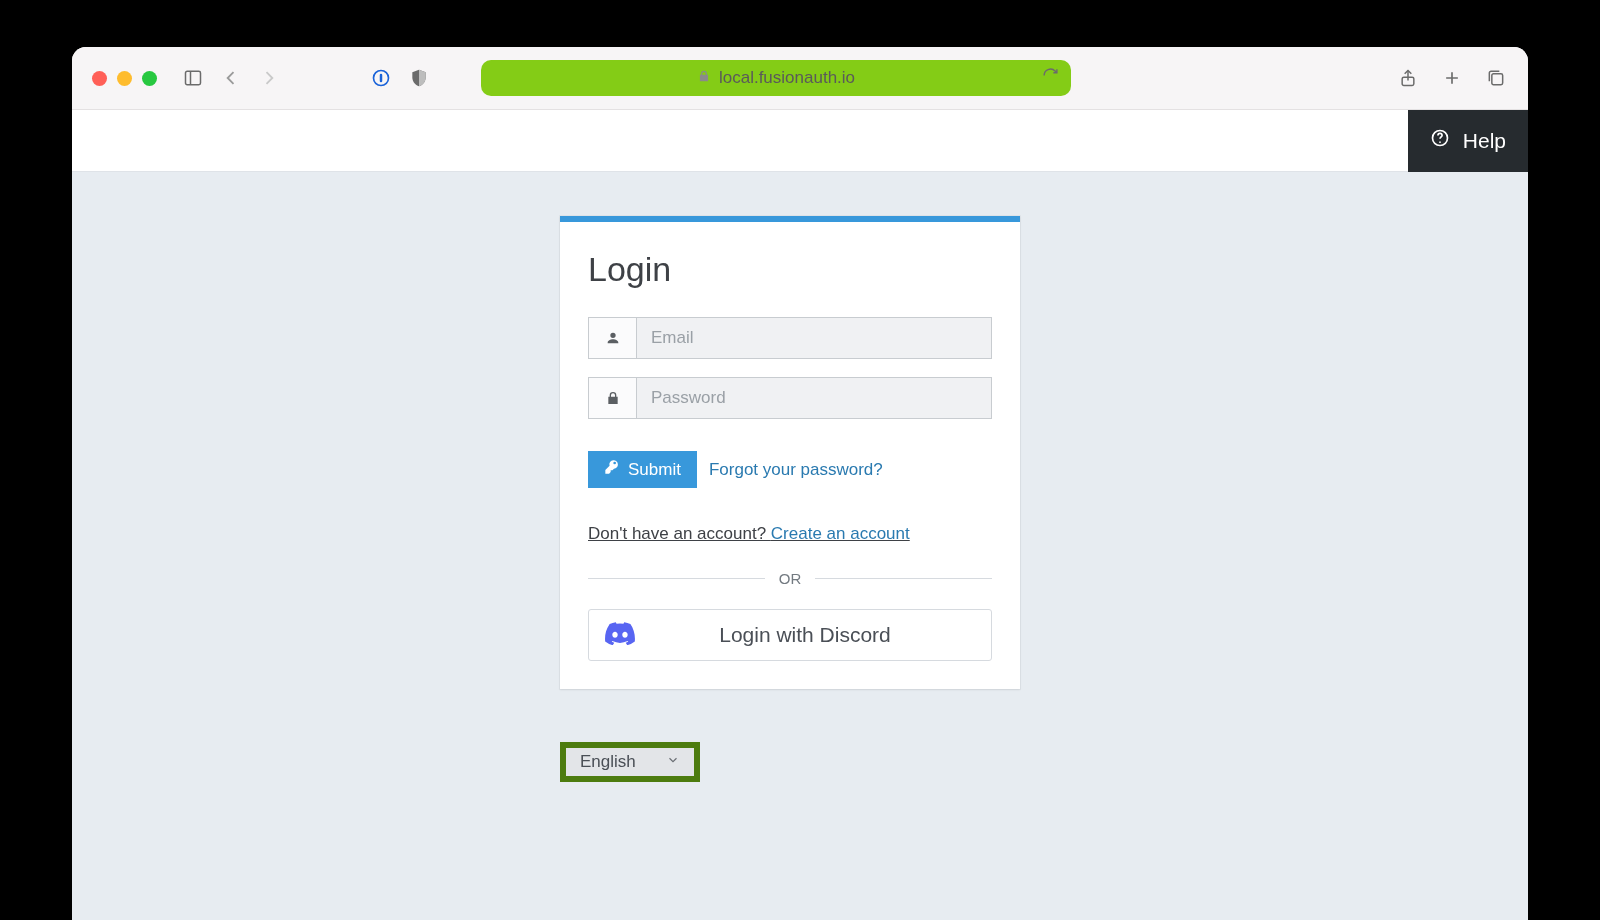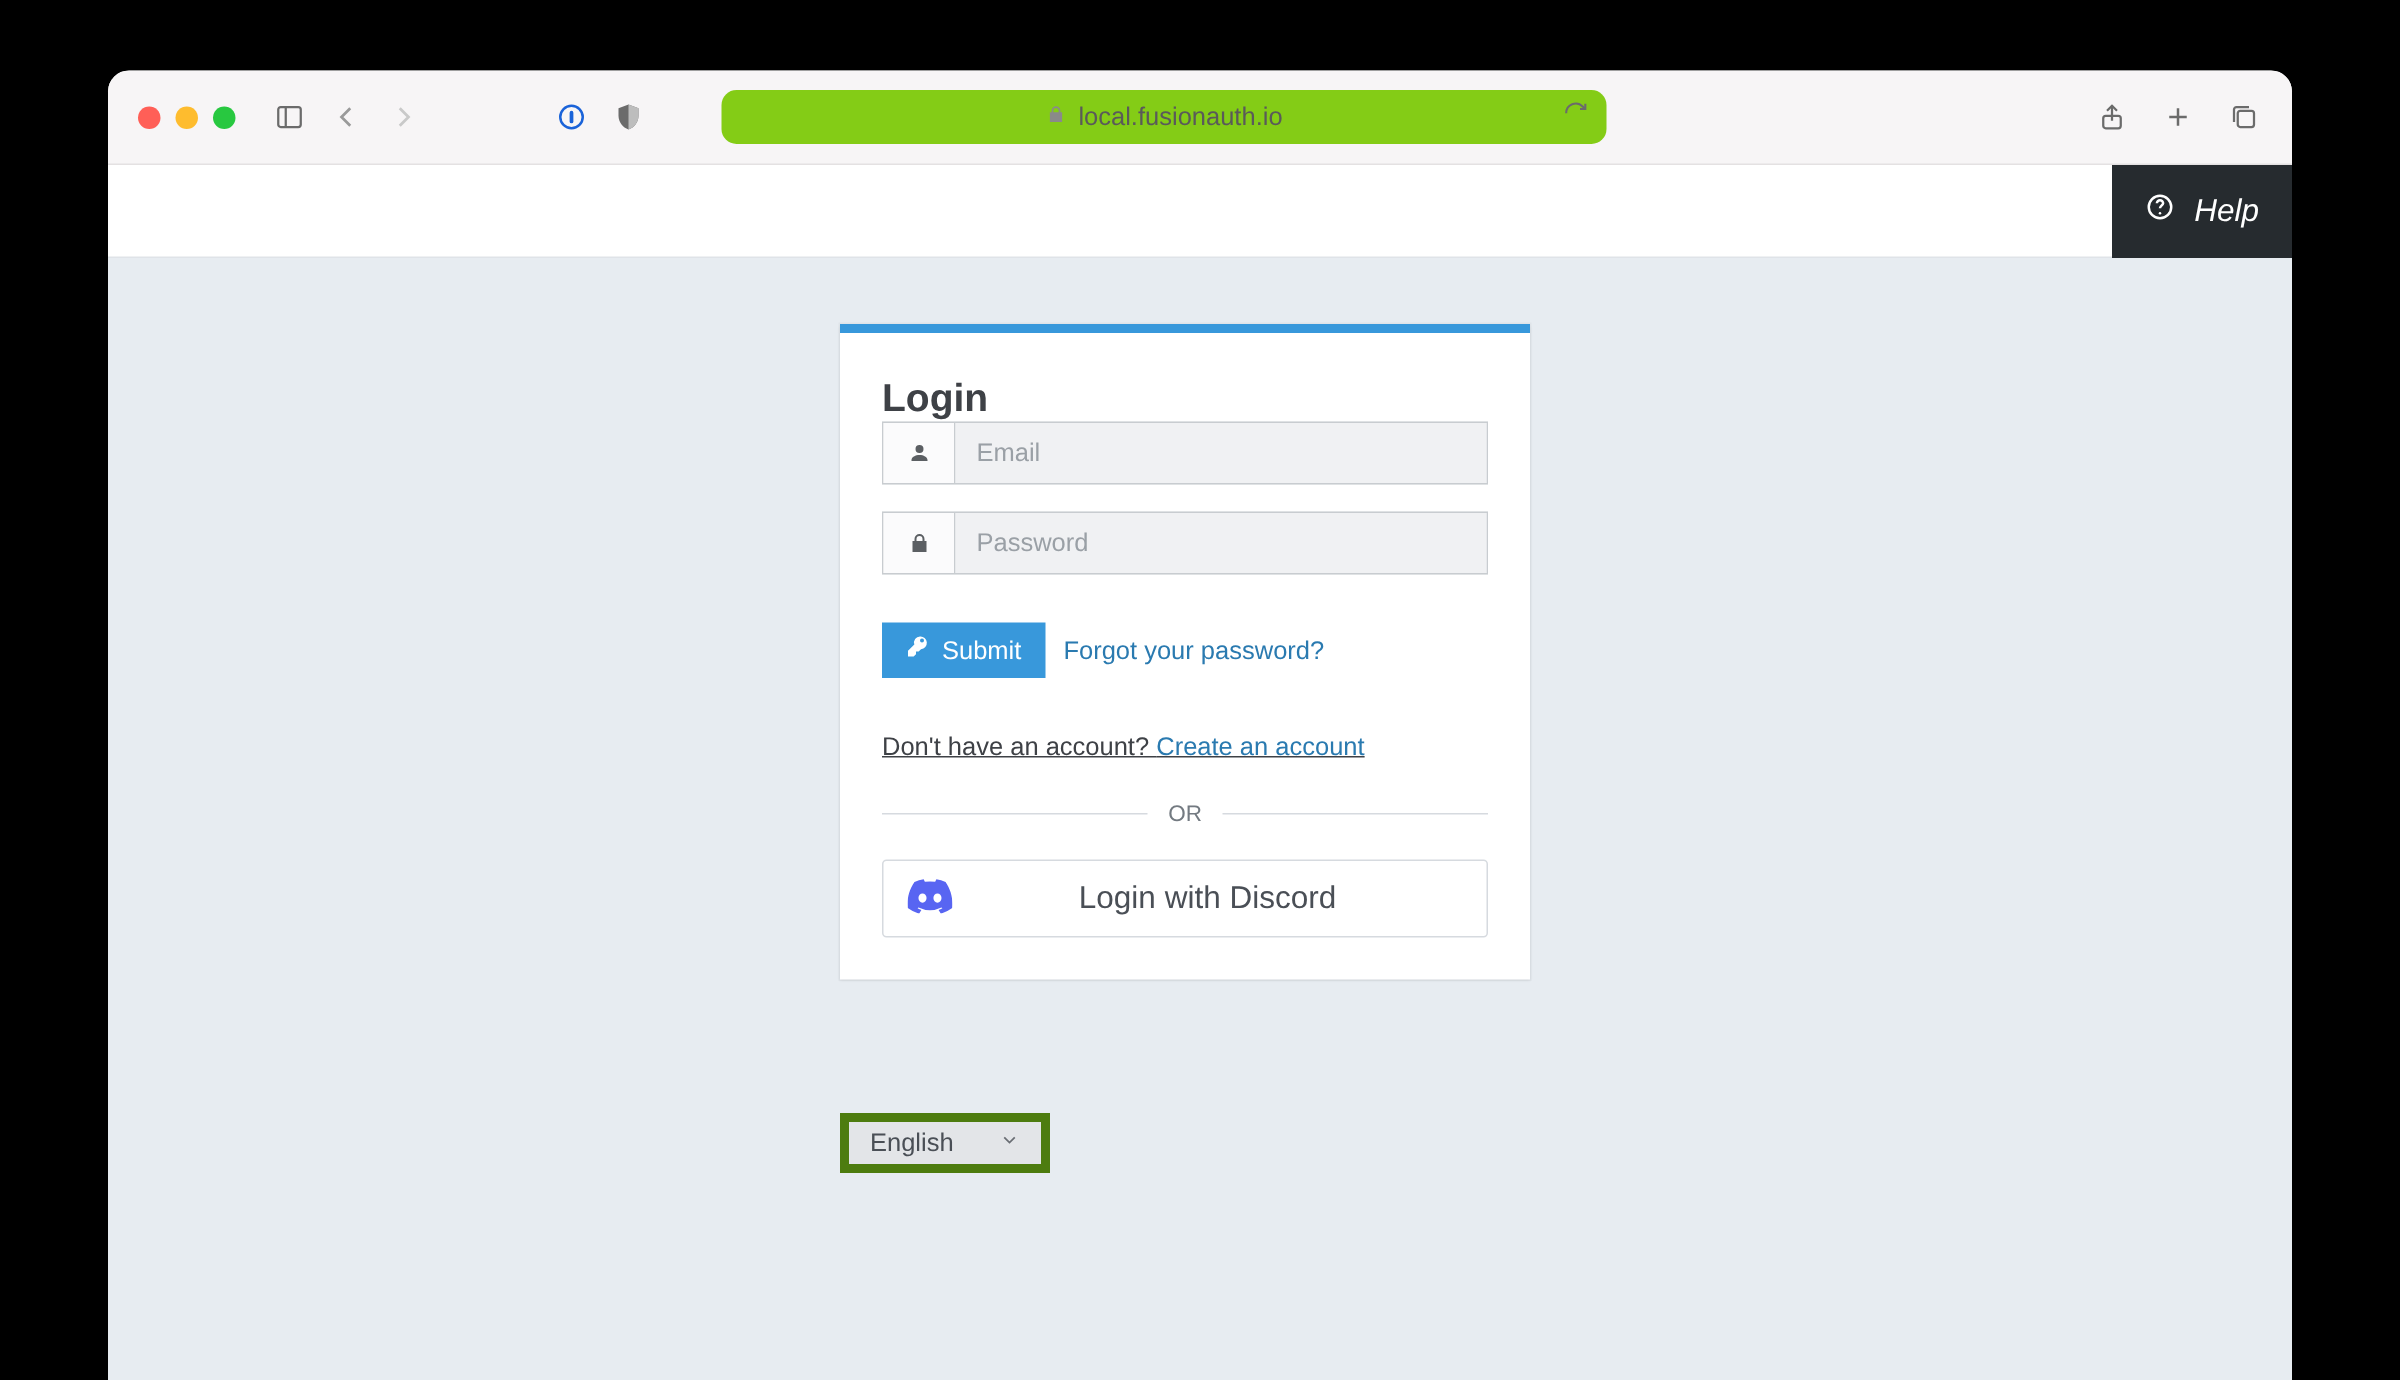--- a/index.html
+++ b/index.html
@@ -58,34 +58,33 @@
     display:flex; align-items:center;
   }
   .help-btn {
     margin-left:auto;
     height:62px;
     background:#262b2f;
     color:#fff;
     display:flex; align-items:center; gap:13px;
     padding:0 22px;
     font-size:21px;
-    font-style:italic;
   }
   .help-btn svg { width:20px; height:20px; }
   
   .card {
     position:absolute;
     left:488px; top:106px;
     width:460px;
     background:#fff;
     border-top:6px solid #3898db;
     box-shadow:0 1px 2px rgba(0,0,0,0.08), 0 0 0 1px rgba(0,0,0,0.03);
   }
   .card-inner { padding:28px 28px 28px 28px; }
-  .card h1 { font-size:26px; font-weight:700; color:#3e4146; }
+  .card h1 { font-size:34px; font-weight:400; color:#3e4146; margin-bottom:28px; }
   .input-row {
     display:flex; margin-bottom:18px;
     border:1px solid #c8ccd0; background:#f0f1f3;
   }
   .input-addon {
     width:48px; background:#fbfbfc; border-right:1px solid #c8ccd0;
     display:flex; align-items:center; justify-content:center; color:#5b5f63;
   }
   .input-addon svg { width:16px; height:16px; }
   .input-row input {

